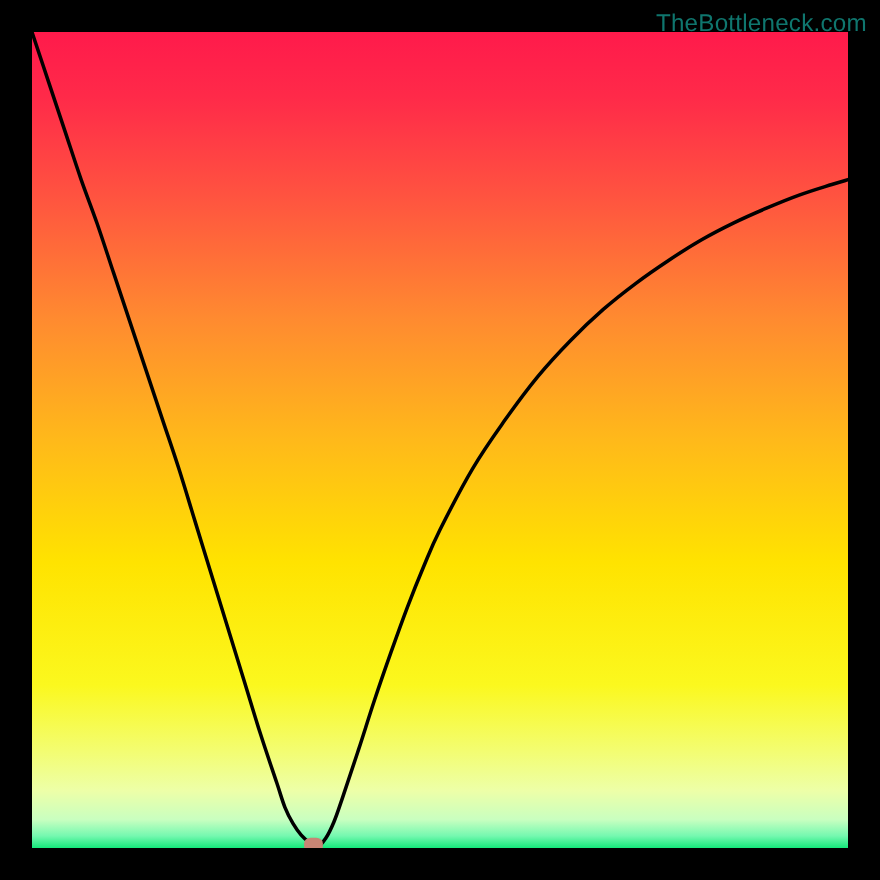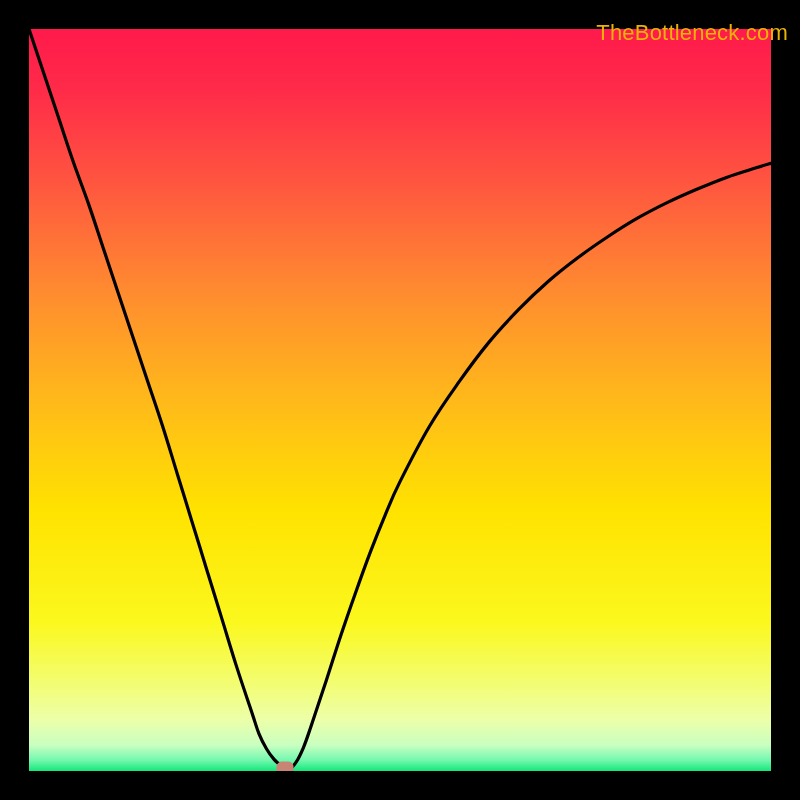--- a/index.html
+++ b/index.html
@@ -23,23 +23,23 @@
     width: 742px;
     height: 742px;
     overflow: hidden;
   }
   .gradient-bg {
     position: absolute;
     inset: 0;
   }
   .watermark {
     position: absolute;
-    top: 20px;
+    top: 8px;
     right: 12px;
-    color: #eab308;
+    color: #0f766e;
     font-size: 22px;
     font-weight: 500;
     letter-spacing: 0.2px;
   }
   .curve-layer {
     position: absolute;
     inset: 0;
   }
   .marker {
     position: absolute;

